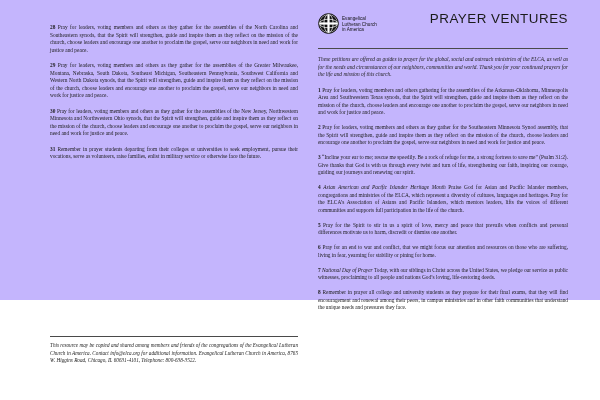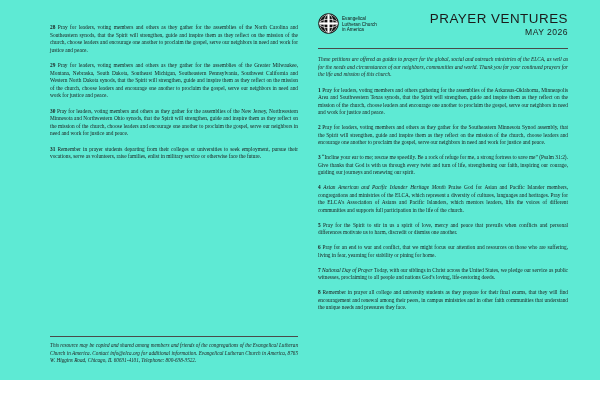--- a/index.html
+++ b/index.html
@@ -10,22 +10,22 @@
   body {
     width: 600px;
     height: 400px;
     overflow: hidden;
     font-family: "Liberation Serif", serif;
     color: #1b1b1b;
   }
   .page {
     position: relative;
     width: 600px;
-    height: 380px;
-    background: #5eead4;
+    height: 300px;
+    background: #c4b5fd;
     box-sizing: border-box;
   }
 
   
   .col {
     position: absolute;
     top: 0;
     box-sizing: border-box;
   }
   .col-left {
@@ -178,21 +178,20 @@
           <circle cx="32" cy="32" r="30" fill="none" stroke="#111111" stroke-width="3"></circle>
         </svg>
         <div class="brand-words">
           <span>Evangelical</span>
           <span>Lutheran Church</span>
           <span>in America</span>
         </div>
       </div>
       <div class="title-block">
         <div class="title-main">PRAYER VENTURES</div>
-        <div class="title-sub">MAY 2026</div>
       </div>
     </div>
 
     <hr class="rule-top">
 
     <p class="intro">These petitions are offered as guides to prayer for the global, social and outreach ministries of the ELCA, as well as for the needs and circumstances of our neighbors, communities and world. Thank you for your continued prayers for the life and mission of this church.</p>
 
     <div class="entries">
 
       <p class="entry"><span class="num">1</span> <span>Pray for leaders, voting members and others gathering for the assemblies of the Arkansas-Oklahoma, Minneapolis Area and Southwestern Texas synods, that the Spirit will strengthen, guide and inspire them as they reflect on the mission of the church, choose leaders and encourage one another to proclaim the gospel, serve our neighbors in need and work for justice and peace.</span></p>

